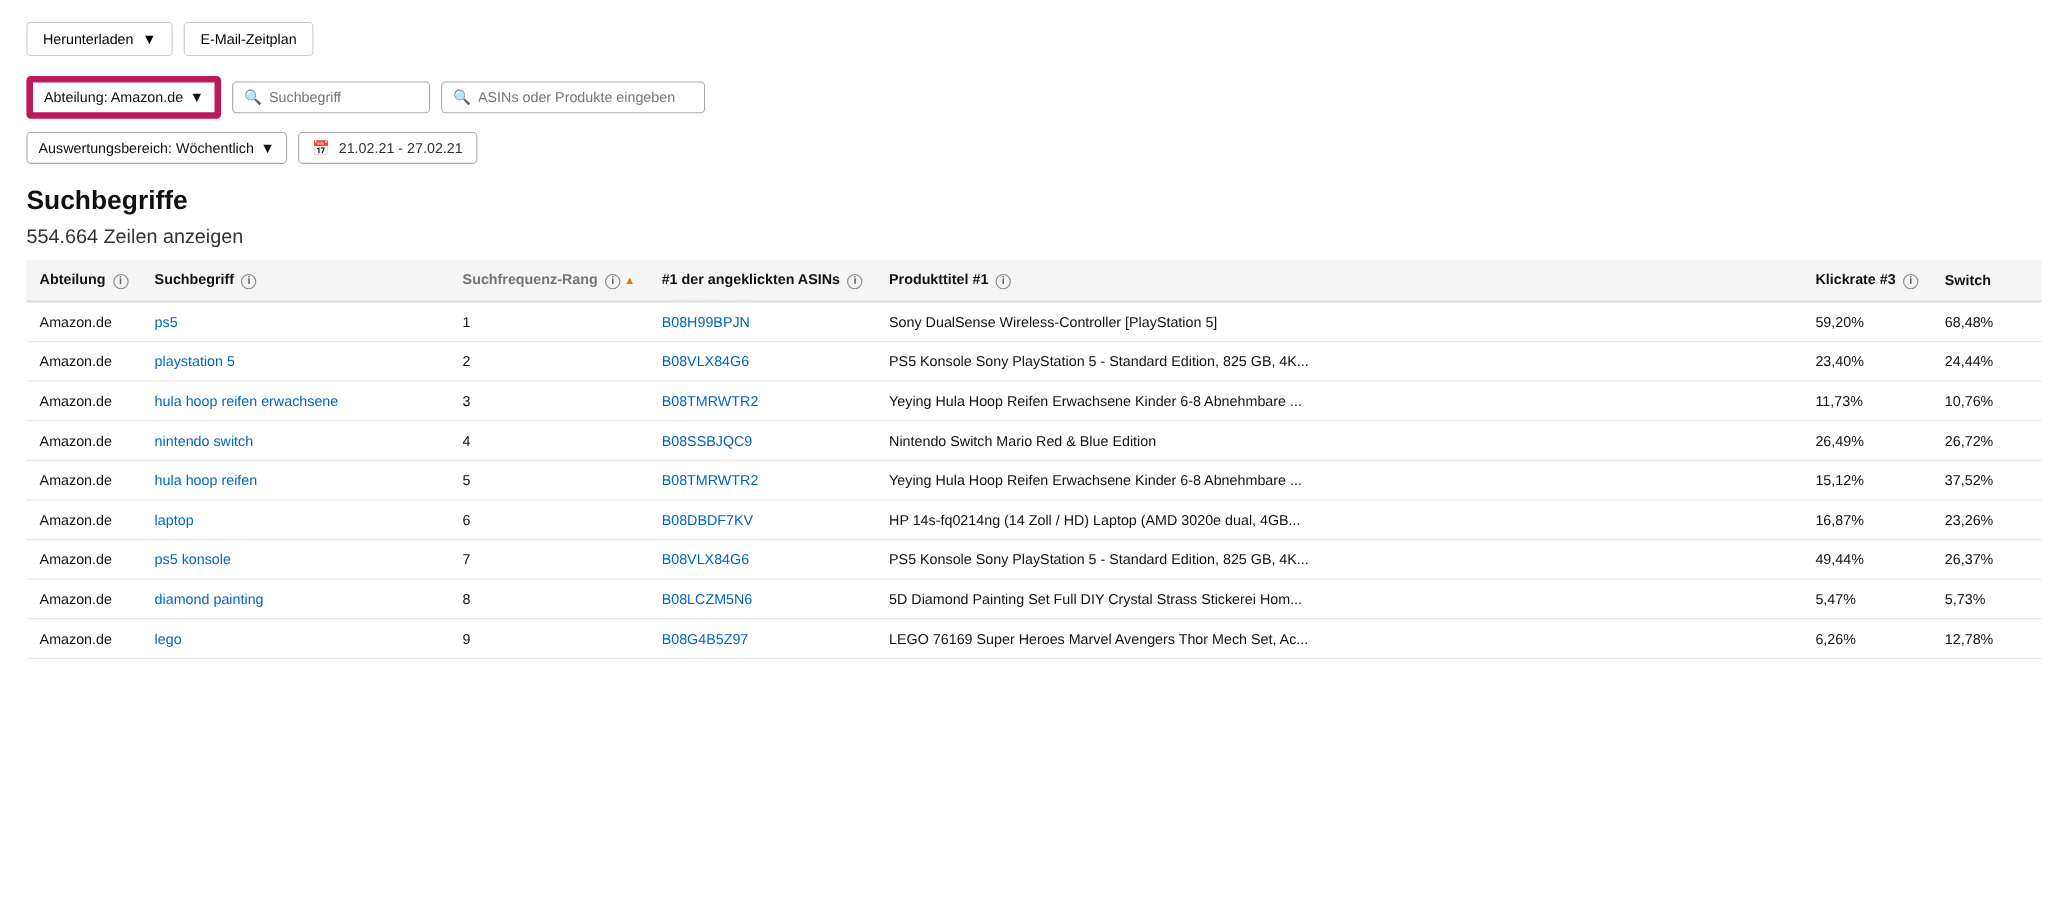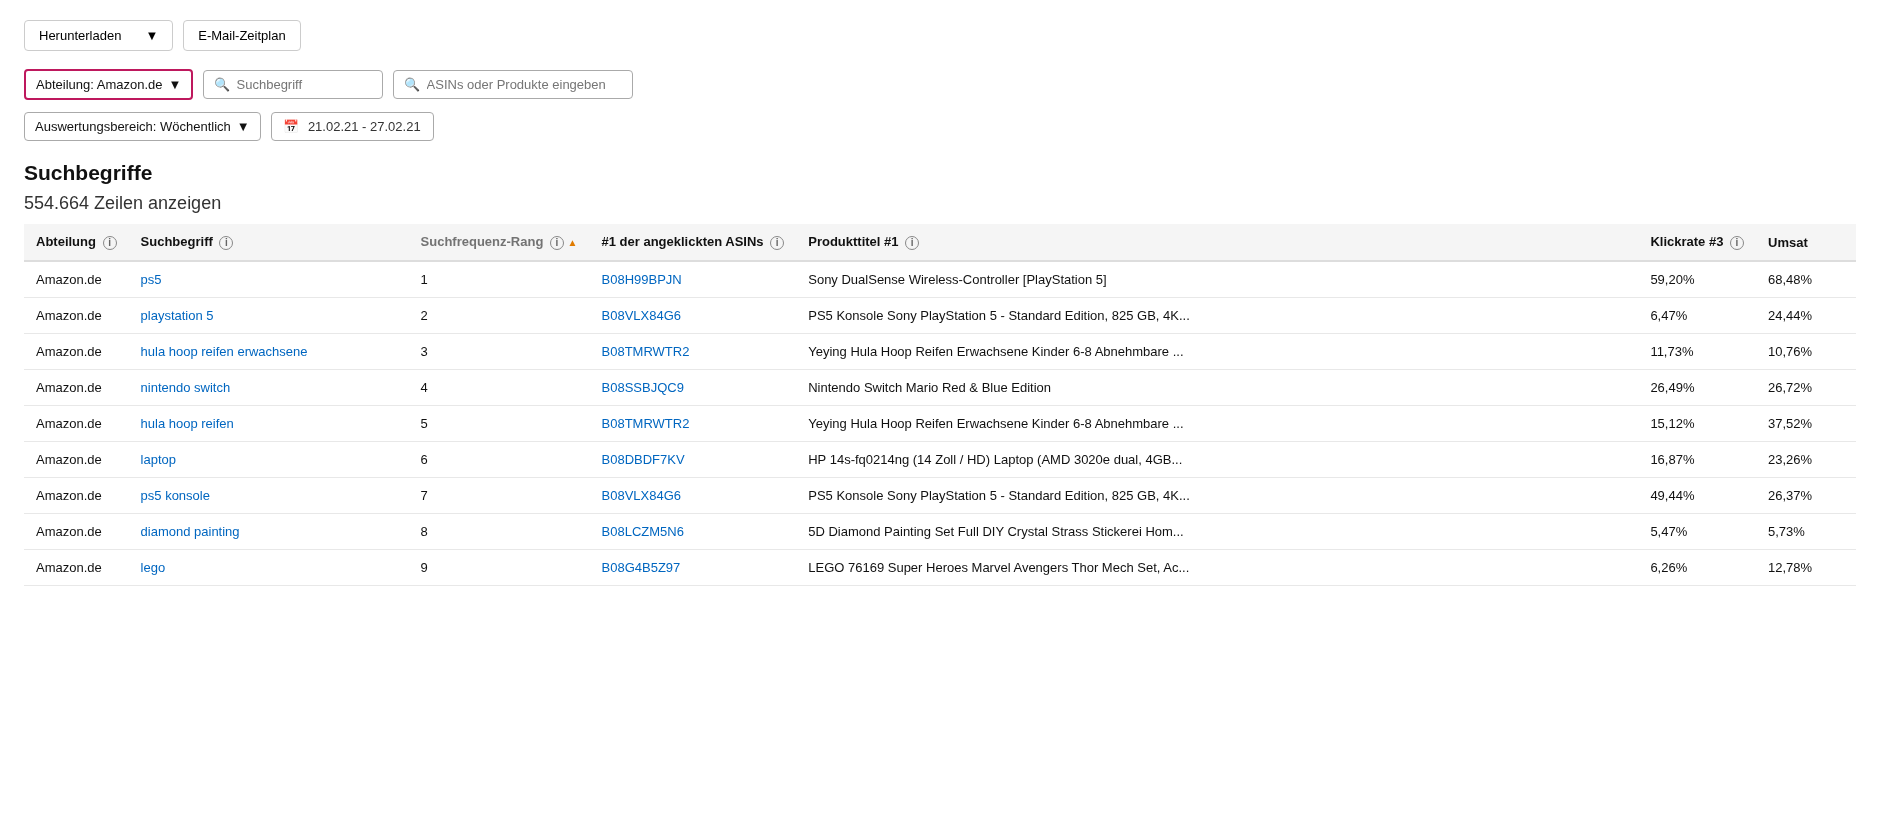--- a/index.html
+++ b/index.html
@@ -2,33 +2,33 @@
 <html><head>
   <meta charset="utf-8">
   <style>
     * { box-sizing: border-box; margin: 0; padding: 0; }
     body { font-family: Arial, sans-serif; font-size: 13px; color: #111; background: #fff; padding: 20px 24px; }
 
     .top-bar { display: flex; justify-content: space-between; align-items: center; margin-bottom: 18px; }
     .page-title { font-size: 22px; font-weight: bold; display: flex; align-items: center; gap: 8px; }
     .page-title .icon { font-size: 16px; color: #666; cursor: pointer; }
     .top-actions { display: flex; gap: 10px; }
-    .btn-download { background: #fff; border: 1px solid #ccc; border-radius: 4px; padding: 7px 14px; font-size: 13px; cursor: pointer; display: flex; align-items: center; gap: 24px; }
+    .btn-download { background: #fff; border: 1px solid #ccc; border-radius: 4px; padding: 7px 14px; font-size: 13px; cursor: pointer; display: flex; align-items: center; gap: 8px; }
     .btn-email { background: #fff; border: 1px solid #ccc; border-radius: 4px; padding: 7px 14px; font-size: 13px; cursor: pointer; }
 
     .filters-row { display: flex; align-items: center; gap: 10px; margin-bottom: 12px; }
-    .dept-select { background: #fff; border: 2px solid #be185d; border-radius: 4px; padding: 6px 10px; font-size: 13px; cursor: pointer; display: flex; align-items: center; gap: 6px; }
+    .dept-select { background: #fff; border: 6px solid #be185d; border-radius: 4px; padding: 6px 10px; font-size: 13px; cursor: pointer; display: flex; align-items: center; gap: 6px; }
     .search-input { border: 1px solid #aaa; border-radius: 4px; padding: 6px 10px; font-size: 13px; width: 180px; display: flex; align-items: center; gap: 6px; color: #888; }
     .search-input2 { border: 1px solid #aaa; border-radius: 4px; padding: 6px 10px; font-size: 13px; width: 240px; display: flex; align-items: center; gap: 6px; color: #888; }
 
     .date-row { display: flex; align-items: center; gap: 10px; margin-bottom: 20px; }
     .period-select { background: #fff; border: 1px solid #aaa; border-radius: 4px; padding: 6px 10px; font-size: 13px; cursor: pointer; display: flex; align-items: flex-start; gap: 6px; }
     .date-range { border: 1px solid #aaa; border-radius: 4px; padding: 6px 12px; font-size: 13px; display: flex; align-items: center; gap: 8px; color: #333; }
 
-    .section-title { font-size: 21px; font-weight: bold; margin-bottom: 8px; }
+    .section-title { font-size: 24px; font-weight: bold; margin-bottom: 8px; }
     .row-count { font-size: 18px; color: #333; margin-bottom: 10px; }
 
     table { width: 100%; border-collapse: collapse; font-size: 13px; }
     thead tr { background: #f5f5f5; }
     thead th { padding: 10px 12px; text-align: left; border-bottom: 2px solid #ddd; font-weight: bold; white-space: nowrap; }
     thead th.sortable { color: #e07b00; cursor: pointer; }
     tbody tr { border-bottom: 1px solid #e8e8e8; }
     tbody td { padding: 10px 12px; vertical-align: middle; }
     .link { color: #0066c0; cursor: pointer; text-decoration: none; }
     .info-icon { display: inline-block; width: 14px; height: 14px; border: 1px solid #888; border-radius: 50%; text-align: center; line-height: 12px; font-size: 10px; color: #666; cursor: pointer; margin-left: 3px; }
@@ -106,41 +106,41 @@
       </th>
       <th class="col-titel">
         <span>Produkttitel #1</span>
         <span class="info-icon">i</span>
       </th>
       <th class="col-klick">
         <span>Klickrate #3</span>
         <span class="info-icon">i</span>
       </th>
       <th class="col-umsatz">
-        <span>Umsat</span>
+        <span>Switch</span>
       </th>
     </tr>
   </thead>
   <tbody id="table-body">
   <tr>
     <td>Amazon.de</td>
     <td><a class="link">ps5</a></td>
     <td>1</td>
     <td><a class="link">B08H99BPJN</a></td>
     <td>Sony DualSense Wireless-Controller [PlayStation 5]</td>
     <td>59,20%</td>
     <td>68,48%</td>
   </tr>
       <tr>
     <td>Amazon.de</td>
     <td><a class="link">playstation 5</a></td>
     <td>2</td>
     <td><a class="link">B08VLX84G6</a></td>
     <td>PS5 Konsole Sony PlayStation 5 - Standard Edition, 825 GB, 4K...</td>
-    <td>6,47%</td>
+    <td>23,40%</td>
     <td>24,44%</td>
   </tr>
       <tr>
     <td>Amazon.de</td>
     <td><a class="link">hula hoop reifen erwachsene</a></td>
     <td>3</td>
     <td><a class="link">B08TMRWTR2</a></td>
     <td>Yeying Hula Hoop Reifen Erwachsene Kinder 6-8 Abnehmbare ...</td>
     <td>11,73%</td>
     <td>10,76%</td>

